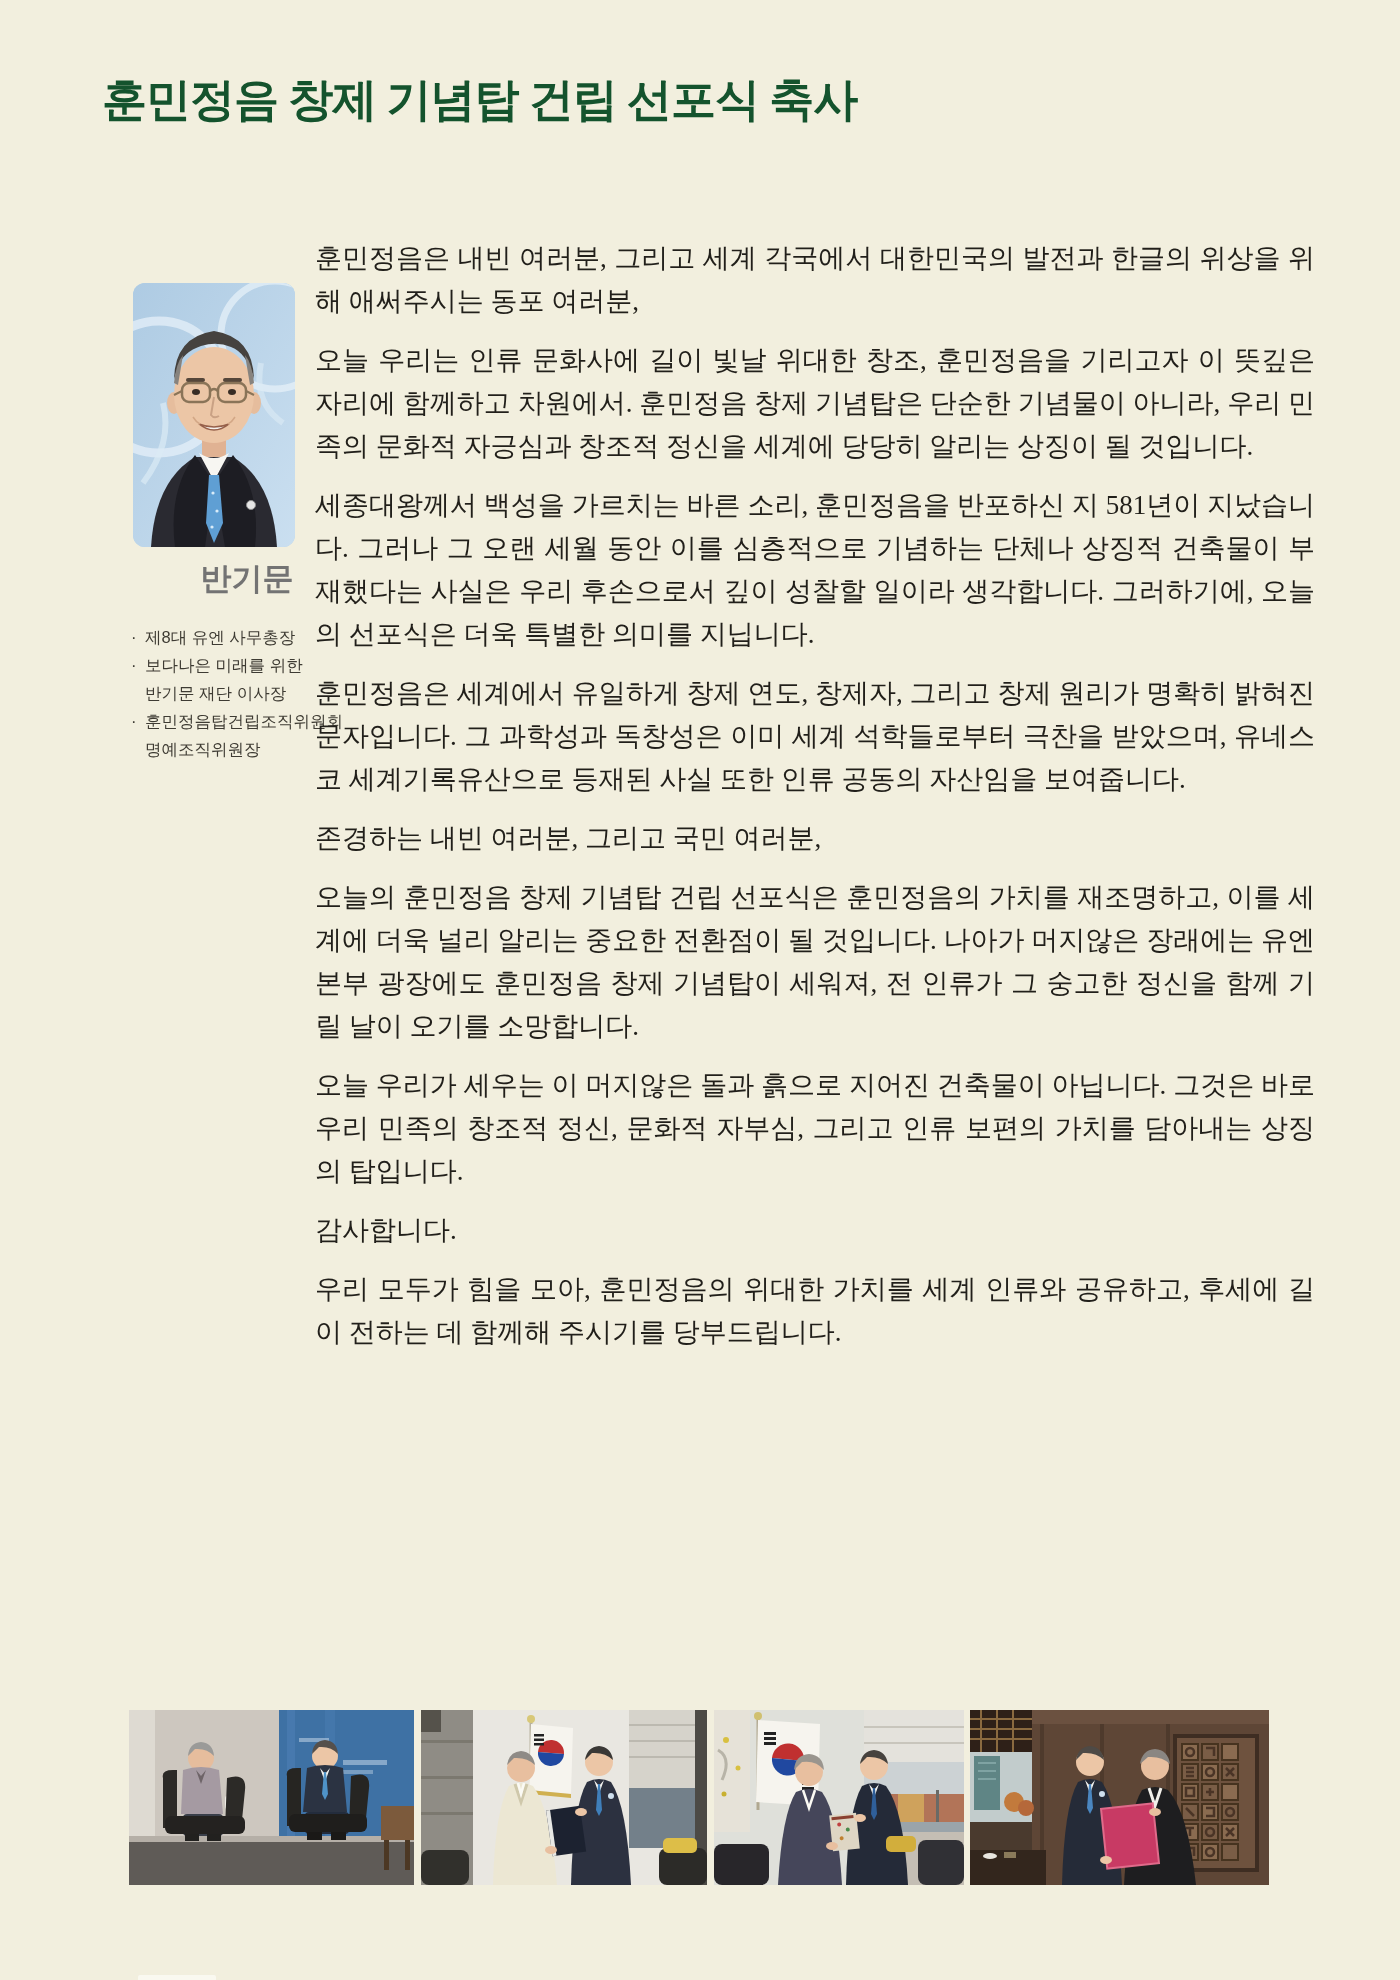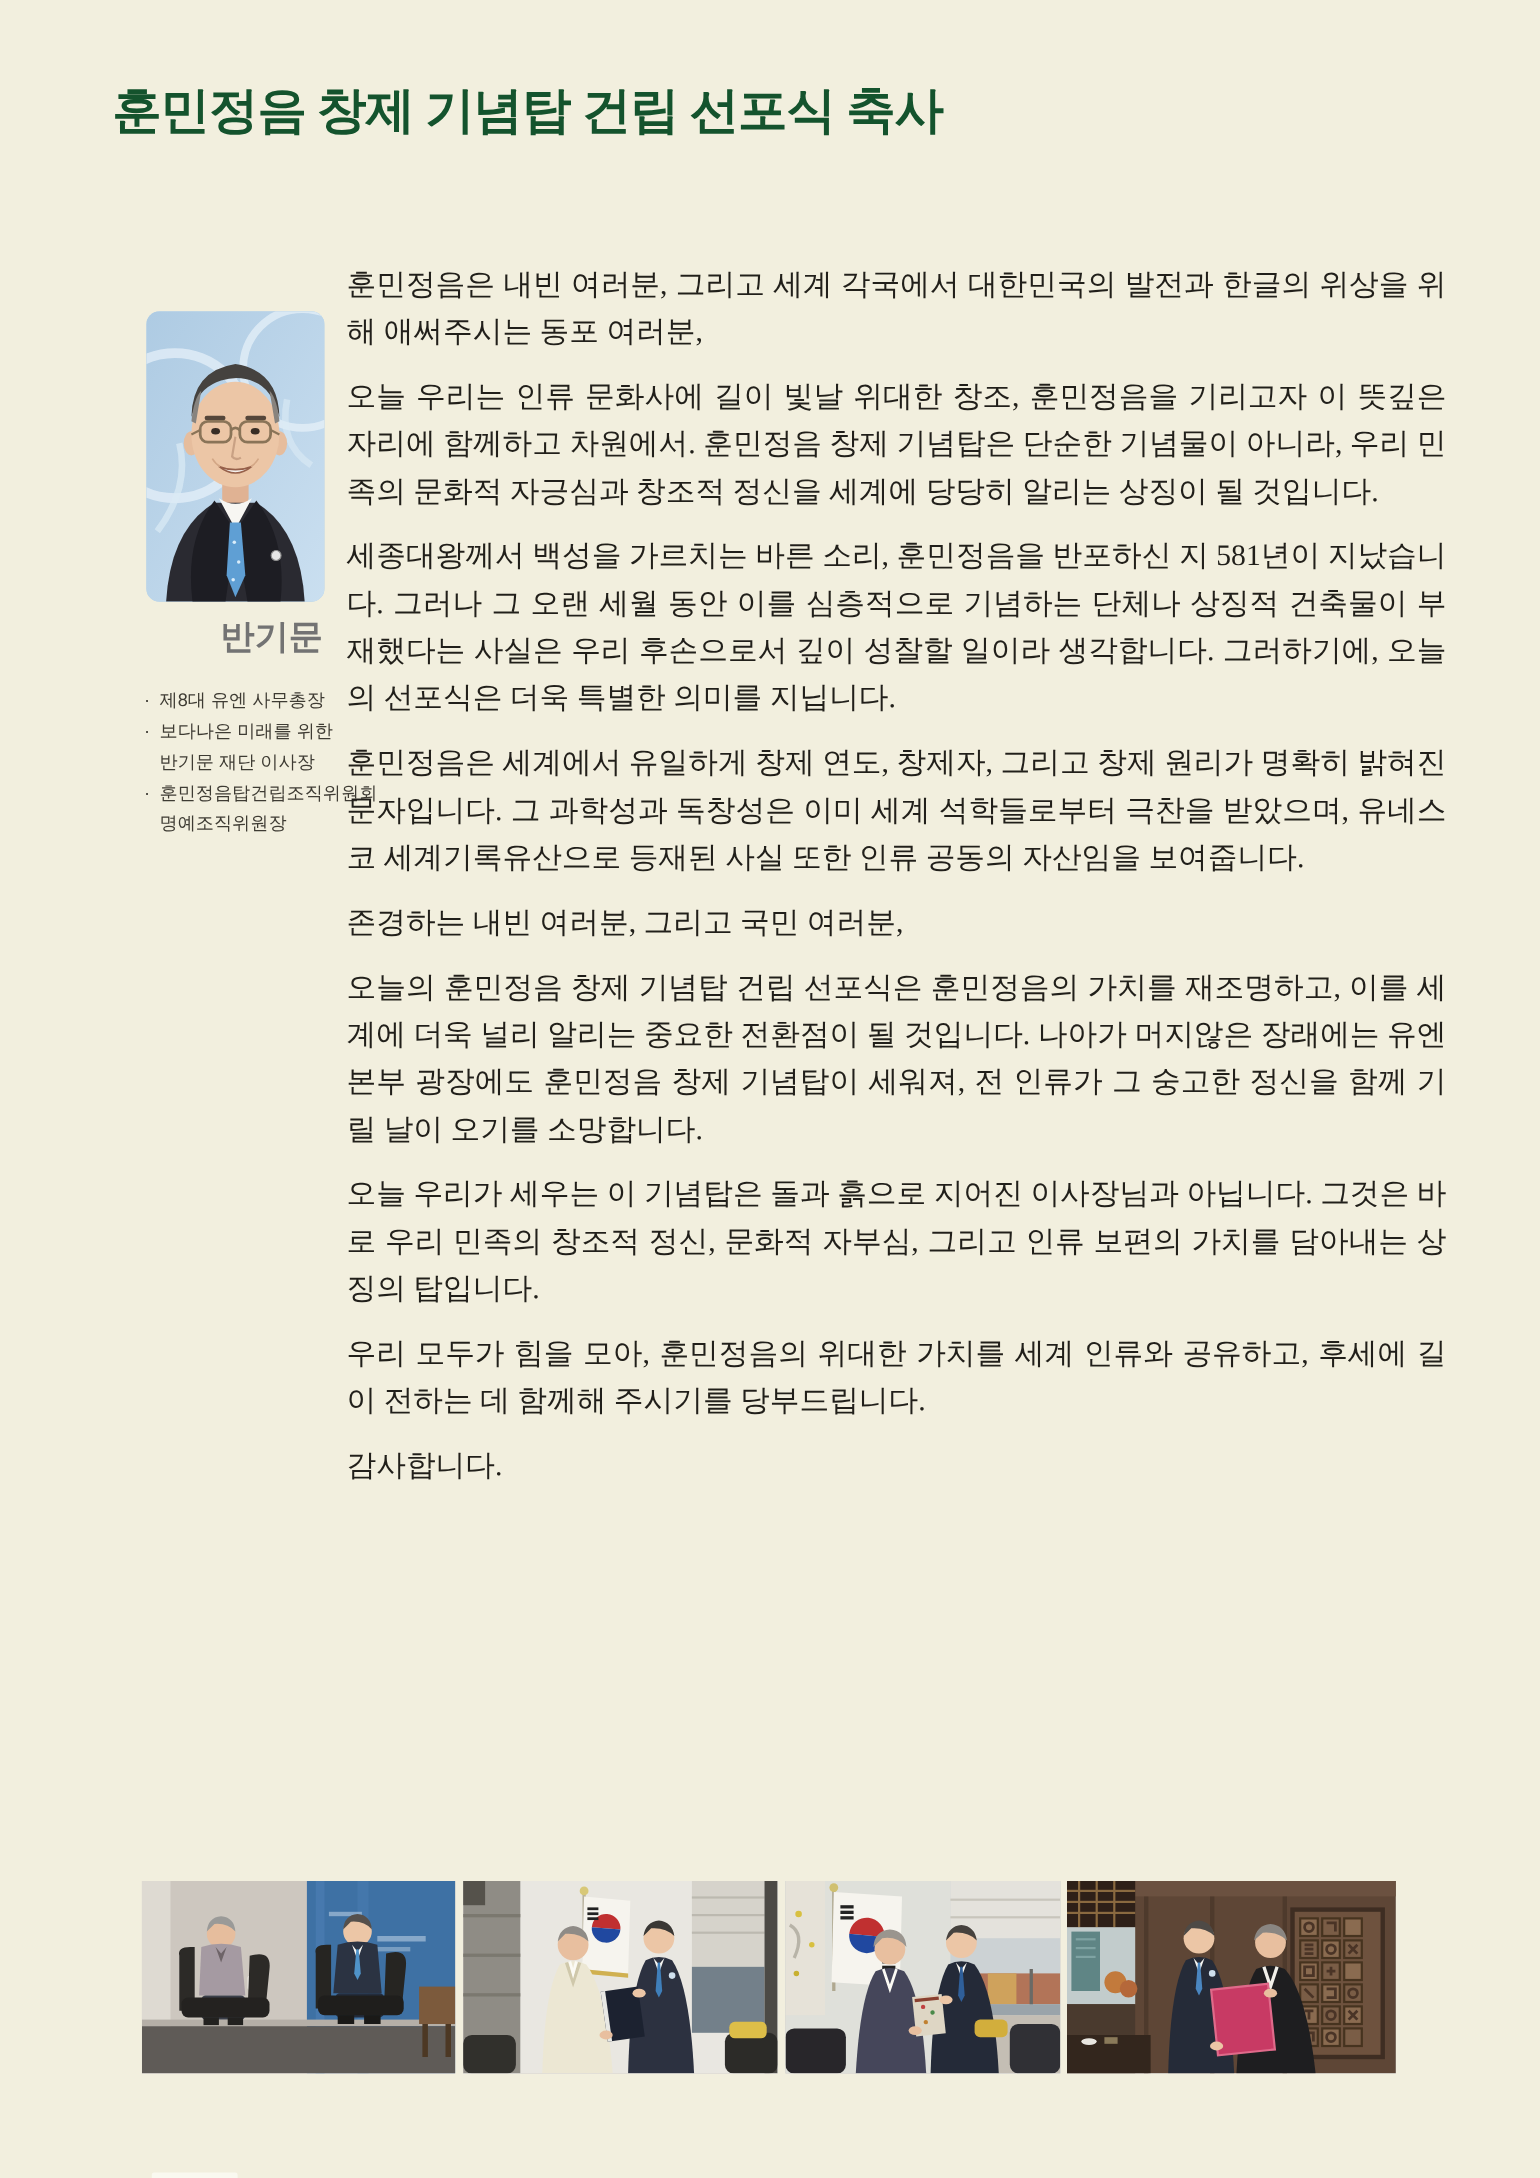--- a/index.html
+++ b/index.html
@@ -135,23 +135,23 @@
     </li>
   </ul>
 
   <main class="speech">
     <p>훈민정음은 내빈 여러분, 그리고 세계 각국에서 대한민국의 발전과 한글의 위상을 위해 애써주시는 동포 여러분,</p>
     <p>오늘 우리는 인류 문화사에 길이 빛날 위대한 창조, 훈민정음을 기리고자 이 뜻깊은 자리에 함께하고 차원에서. 훈민정음 창제 기념탑은 단순한 기념물이 아니라, 우리 민족의 문화적 자긍심과 창조적 정신을 세계에 당당히 알리는 상징이 될 것입니다.</p>
     <p>세종대왕께서 백성을 가르치는 바른 소리, 훈민정음을 반포하신 지 581년이 지났습니다. 그러나 그 오랜 세월 동안 이를 심층적으로 기념하는 단체나 상징적 건축물이 부재했다는 사실은 우리 후손으로서 깊이 성찰할 일이라 생각합니다. 그러하기에, 오늘의 선포식은 더욱 특별한 의미를 지닙니다.</p>
     <p>훈민정음은 세계에서 유일하게 창제 연도, 창제자, 그리고 창제 원리가 명확히 밝혀진 문자입니다. 그 과학성과 독창성은 이미 세계 석학들로부터 극찬을 받았으며, 유네스코 세계기록유산으로 등재된 사실 또한 인류 공동의 자산임을 보여줍니다.</p>
     <p>존경하는 내빈 여러분, 그리고 국민 여러분,</p>
     <p>오늘의 훈민정음 창제 기념탑 건립 선포식은 훈민정음의 가치를 재조명하고, 이를 세계에 더욱 널리 알리는 중요한 전환점이 될 것입니다. 나아가 머지않은 장래에는 유엔 본부 광장에도 훈민정음 창제 기념탑이 세워져, 전 인류가 그 숭고한 정신을 함께 기릴 날이 오기를 소망합니다.</p>
-    <p>오늘 우리가 세우는 이 기념탑은 돌과 흙으로 지어진 이사장님과 아닙니다. 그것은 바로 우리 민족의 창조적 정신, 문화적 자부심, 그리고 인류 보편의 가치를 담아내는 상징의 탑입니다.</p>
+    <p>오늘 우리가 세우는 이 머지않은 돌과 흙으로 지어진 건축물이 아닙니다. 그것은 바로 우리 민족의 창조적 정신, 문화적 자부심, 그리고 인류 보편의 가치를 담아내는 상징의 탑입니다.</p>
+    <p>감사합니다.</p>
     <p>우리 모두가 힘을 모아, 훈민정음의 위대한 가치를 세계 인류와 공유하고, 후세에 길이 전하는 데 함께해 주시기를 당부드립니다.</p>
-    <p>감사합니다.</p>
   </main>
 
   <div class="photo photo-1">
     <svg viewBox="0 0 285 175" preserveAspectRatio="none">
       <rect width="285" height="175" fill="#cdc7bf"></rect>
       <rect x="0" y="0" width="26" height="175" fill="#dedad2"></rect>
       <rect x="150" y="0" width="135" height="175" fill="#3e71a4"></rect>
       <rect x="158" y="0" width="8" height="175" fill="#4a7cb0" opacity=".8"></rect>
       <rect x="196" y="0" width="10" height="175" fill="#4a7cb0" opacity=".6"></rect>
       <rect x="170" y="28" width="30" height="4" fill="#cfe0ee" opacity=".5"></rect>

